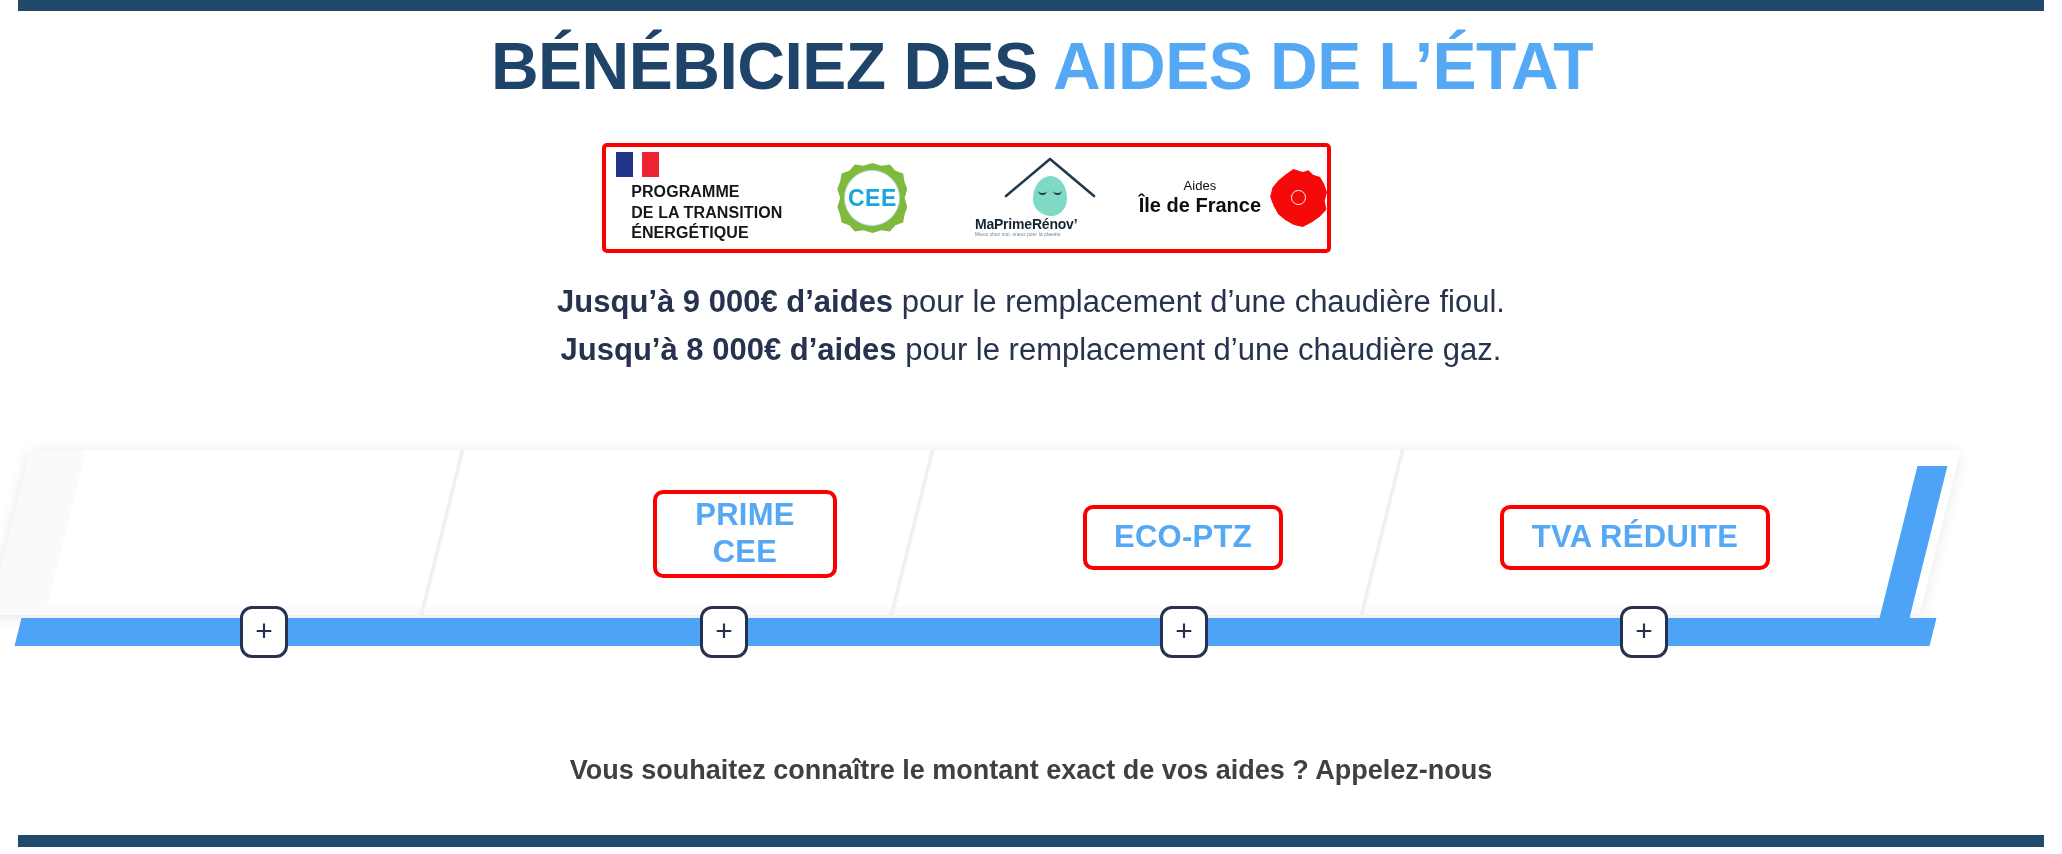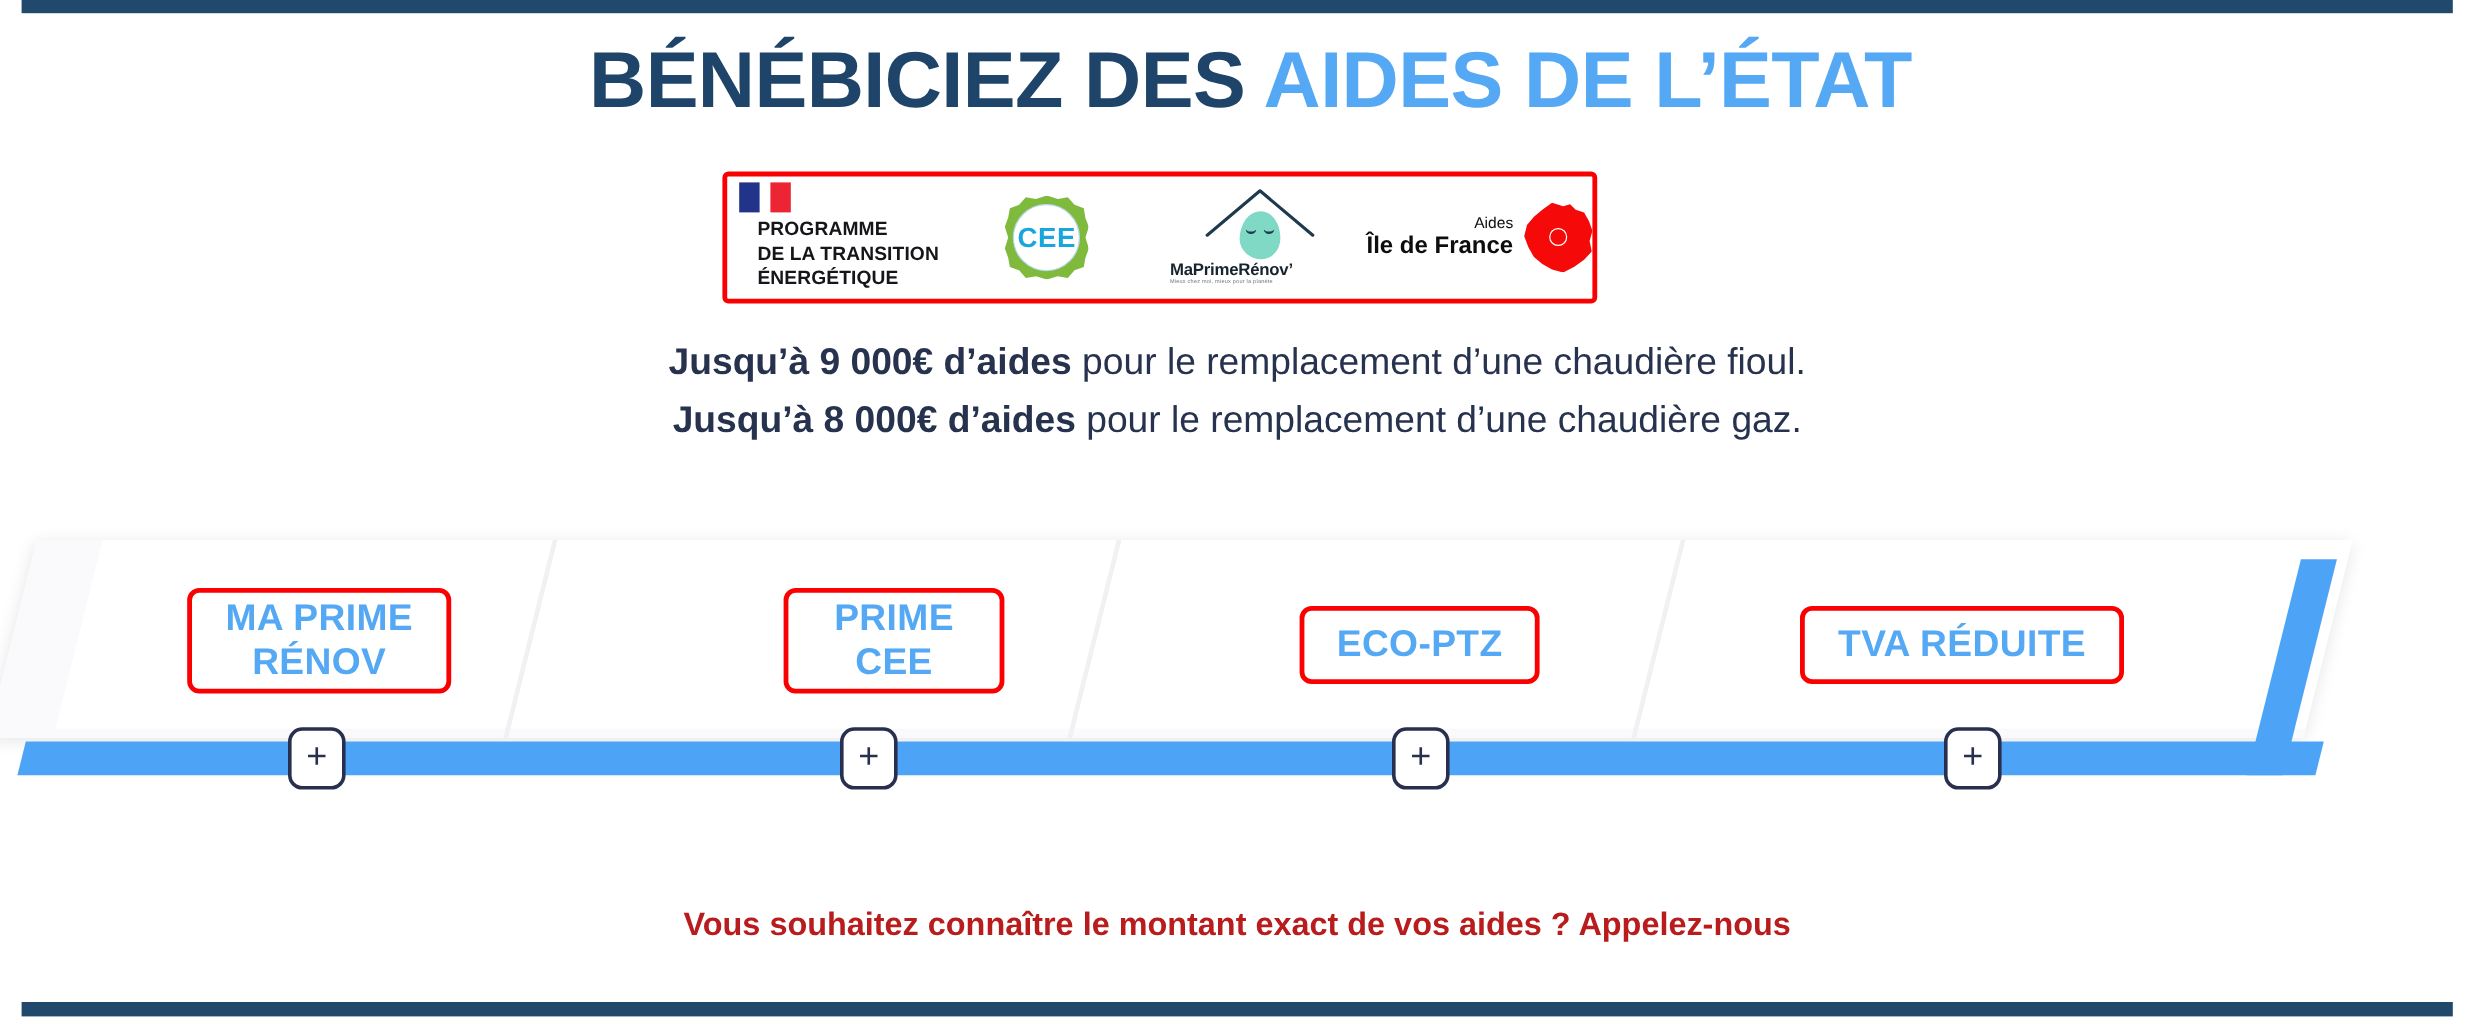--- a/index.html
+++ b/index.html
@@ -148,21 +148,21 @@
   }
   .mpr-tag {
     position: absolute; left: 0; right: 0; top: 78px;
     font-size: 4.6px;
     color: #6d7a84;
     letter-spacing: 0.2px;
   }
 
   
   .idf { display: flex; align-items: center; gap: 8px; }
-  .idf-txt { text-align: right; color: #0d0d0d; }
+  .idf-txt { text-align: center; color: #0d0d0d; }
   .idf-txt .small { font-size: 13px; line-height: 1.1; }
   .idf-txt .big   { font-size: 20px; font-weight: bold; line-height: 1.15; white-space: nowrap; }
   .idf-map {
     width: 58px; height: 58px;
     background: #f50909;
     clip-path: polygon(
       42% 0%, 58% 5%, 68% 2%, 76% 10%, 88% 14%, 95% 26%, 100% 40%,
       96% 55%, 99% 70%, 88% 82%, 74% 92%, 58% 100%, 42% 96%,
       28% 88%, 16% 78%, 8% 64%, 2% 48%, 6% 32%, 16% 20%, 28% 10%);
     position: relative;
@@ -282,21 +282,21 @@
 
   
   .footer-q {
     position: absolute;
     top: 755px;
     left: 0;
     width: 2062px;
     text-align: center;
     font-size: 27px;
     font-weight: bold;
-    color: #b91c1c;
+    color: #404040;
   }
 </style>
 </head>
 <body>
 
 <div class="rule top"></div>
 
 <div class="headline">
   <span class="dark">BÉNÉBICIEZ DES </span><span class="light">AIDES DE L’ÉTAT</span>
 </div>
@@ -367,22 +367,20 @@
     <div class="panel-bg"></div>
     <div class="panel-face"></div>
     <div class="divider" style="left:430px;"></div>
     <div class="divider" style="left:900px;"></div>
     <div class="divider" style="left:1370px;"></div>
   </div>
 
   <div class="bluebar"></div>
   <div class="bluecap"></div>
 
-  <div class="aid-card" style="left:156px; top:40px; width:220px; height:88px;">MA PRIME
-RÉNOV</div>
   <div class="aid-card" style="left:653px; top:40px; width:184px; height:88px;">PRIME
 CEE</div>
   <div class="aid-card" style="left:1500px; top:55px; width:270px; height:65px;">TVA RÉDUITE</div>
   <div class="aid-card" style="left:1083px; top:55px; width:200px; height:65px;">ECO-PTZ</div>
 
   <div class="plus-btn" style="left:240px;  top:156px;">+</div>
   <div class="plus-btn" style="left:700px;  top:156px;">+</div>
   <div class="plus-btn" style="left:1160px; top:156px;">+</div>
   <div class="plus-btn" style="left:1620px; top:156px;">+</div>
 

